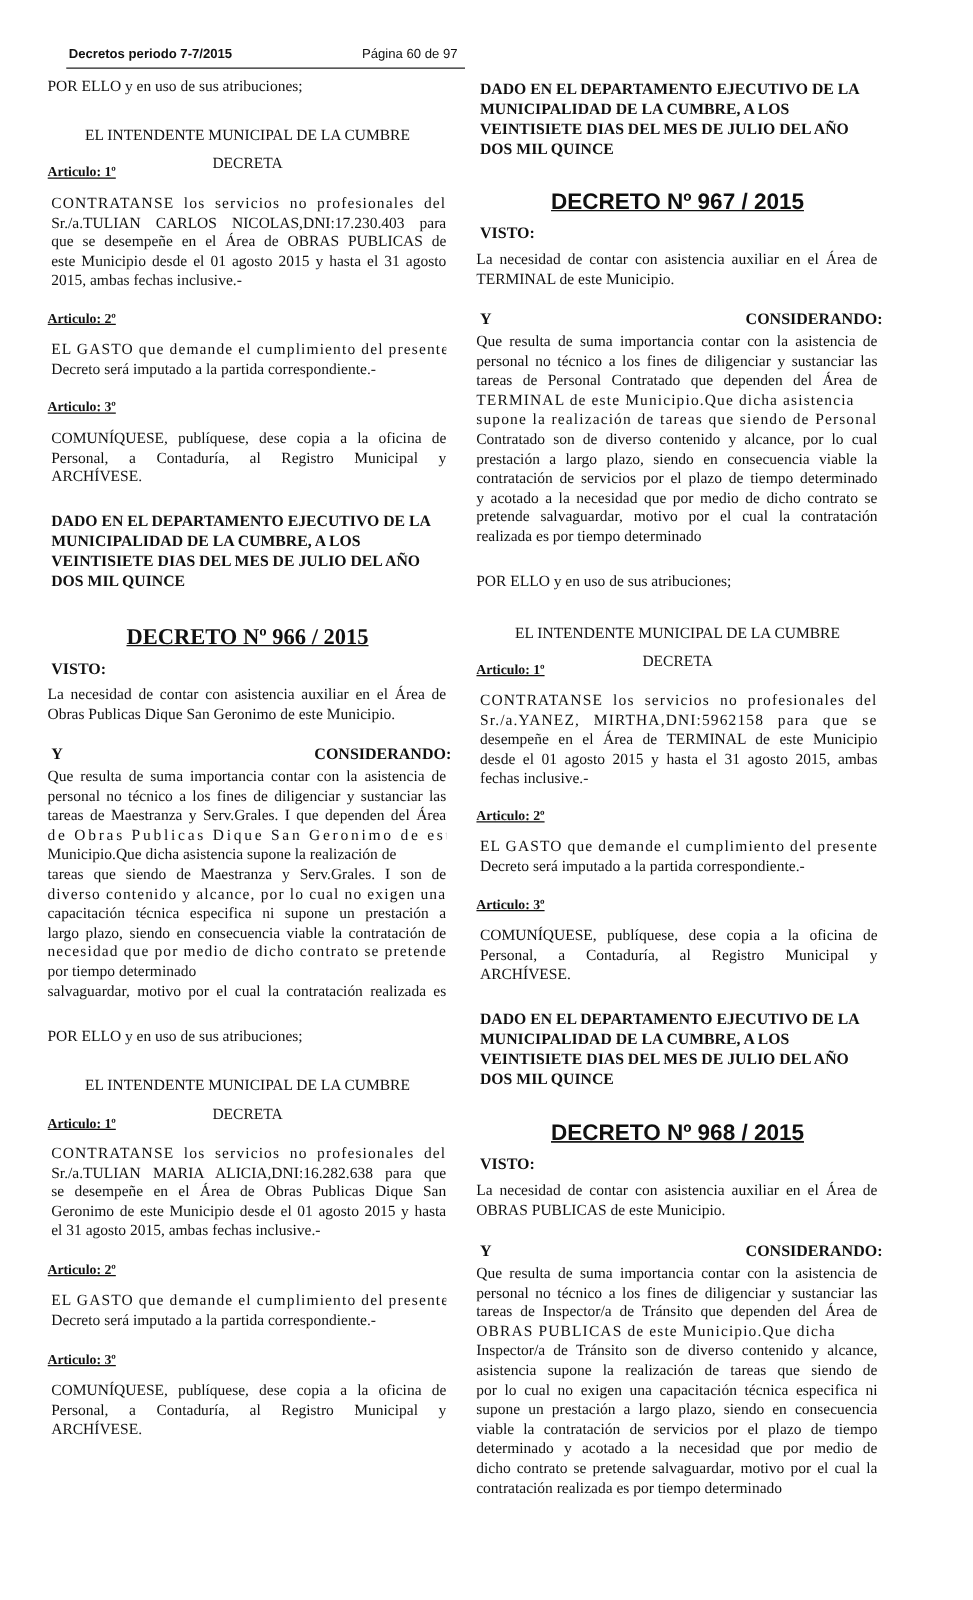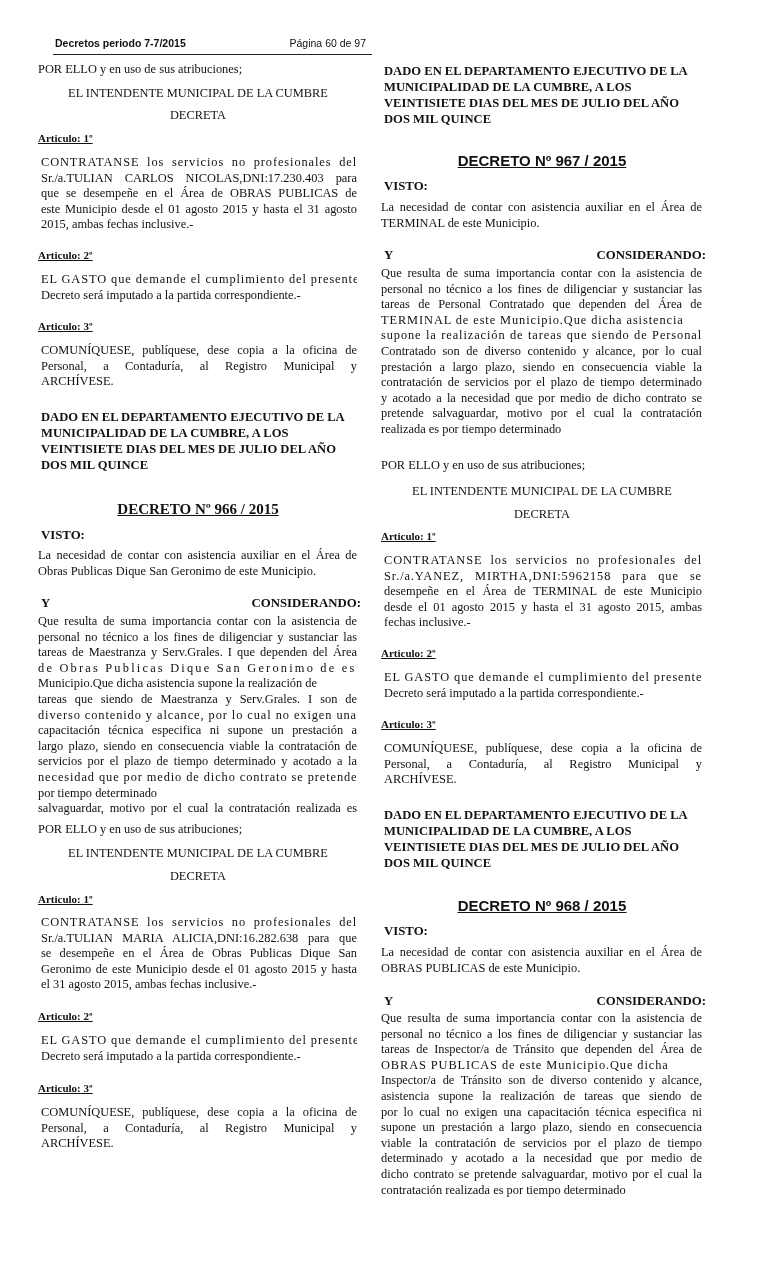--- a/index.html
+++ b/index.html
@@ -12,24 +12,24 @@
   .header .page { position: absolute; right: 6px; top: 3px; font-size: 10.5px; }
 
   .col { position: absolute; top: 0; }
   .col-left { left: 38px; width: 320px; }
   .col-right { left: 381px; width: 322px; }
 
   .blk { position: absolute; left: 0; width: 100%; }
   .line { display: block; height: 15.6px; line-height: 15.6px; font-size: 12.4px; white-space: nowrap; overflow: hidden; text-align: justify; text-align-last: justify; }
   .line.last { text-align-last: left; }
   .indent { padding-left: 3px; }
-  .center { text-align: center; text-align-last: center; }
+  .center { text-align: center; text-align-last: center; margin-top: 15px; }
   .article { font-weight: bold; text-decoration: underline; font-size: 11px; height: 16px; line-height: 16px; }
   .dado .line { font-weight: bold; font-size: 12.6px; height: 16px; line-height: 16px; text-align: left; text-align-last: left; }
-  .decreto-title { font-weight: bold; text-decoration: underline; font-size: 15px; text-align: center; height: 16px; line-height: 16px; }
+  .decreto-title { font-weight: bold; text-decoration: underline; font-size: 18px; text-align: center; height: 16px; line-height: 16px; }
   .subhead { font-weight: bold; font-size: 12.8px; height: 16px; line-height: 16px; }
   .wide { letter-spacing: 0.9px; }
   .xwide { letter-spacing: 2.2px; }
 </style>
 </head>
 <body>
 
 <div class="header sans">
   <span class="title">Decretos periodo 7-7/2015</span>
   <span class="page">Página 60 de 97</span>
@@ -98,21 +98,20 @@
   <div class="blk" style="top:614px; width:319px;">
     <span class="line">Que resulta de suma importancia contar con la asistencia de</span>
     <span class="line">personal no técnico a los fines de diligenciar y sustanciar las</span>
     <span class="line">tareas de Maestranza y Serv.Grales. I que dependen del Área</span>
     <span class="line xwide">de Obras Publicas Dique San Geronimo de este</span>
     <span class="line last">Municipio.Que dicha asistencia supone la realización de</span>
     <span class="line">tareas que siendo de Maestranza y Serv.Grales. I son de</span>
     <span class="line wide">diverso contenido y alcance, por lo cual no exigen una</span>
     <span class="line">capacitación técnica especifica ni supone un prestación a</span>
     <span class="line">largo plazo, siendo en consecuencia viable la contratación de</span>
-    <span class="line">servicios por el plazo de tiempo determinado y acotado  a la</span>
     <span class="line wide">necesidad que por medio de dicho contrato se pretende</span>
     <span class="line last">por tiempo determinado</span>
     <span class="line">salvaguardar, motivo por el cual la contratación realizada es</span>
   </div>
 
   <div class="blk" style="top:822px;">
     <span class="line last">POR ELLO y en uso de sus atribuciones;</span>
   </div>
   <div class="blk" style="top:846px;">
     <span class="line center">EL INTENDENTE MUNICIPAL DE LA CUMBRE</span>

